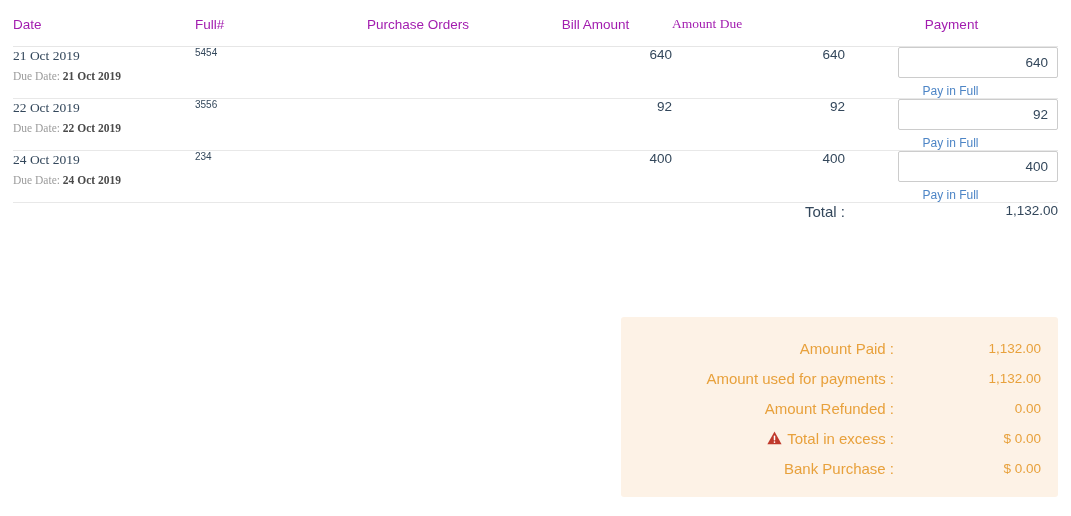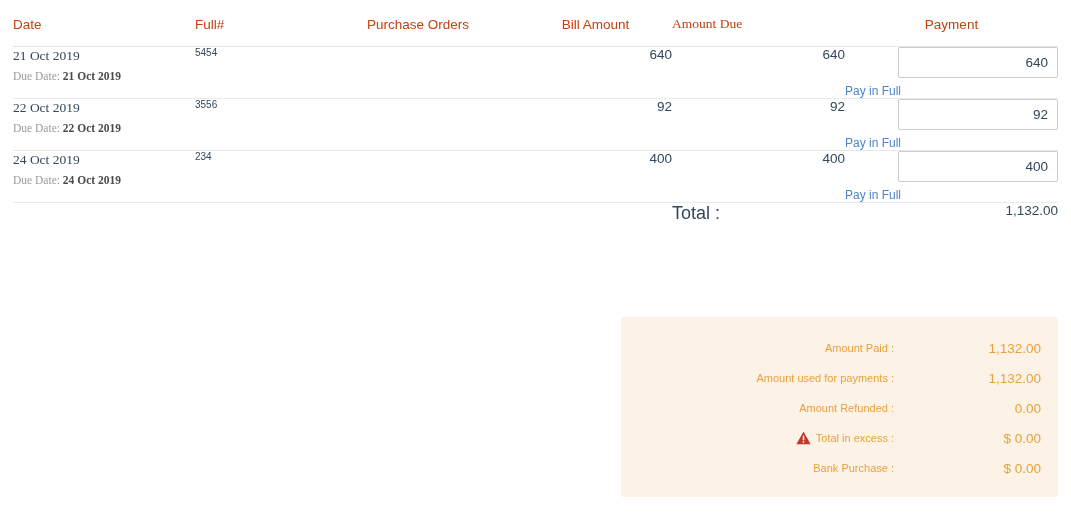--- a/index.html
+++ b/index.html
@@ -17,21 +17,21 @@
     position: absolute;
     left: 13px;
     top: 16px;
     width: 1045px;
     border-collapse: collapse;
     table-layout: fixed;
   }
   .bills-table th {
     font-weight: 400;
     font-size: 13.5px;
-    color: #c2410c;
+    color: #a21caf;
     padding: 0 0 14px 0;
     border-bottom: 1px solid #e6e6e6;
     vertical-align: bottom;
     white-space: nowrap;
   }
   .bills-table td {
     border-bottom: 1px solid #e8e8e8;
     vertical-align: top;
     padding: 0;
   }
@@ -74,29 +74,30 @@
     margin-left: auto;
   }
   .pay-full {
     display: block;
     margin-top: 6px;
     font-size: 12px;
     color: #4d85c6;
     text-decoration: none;
     cursor: pointer;
     line-height: 14px;
-    text-align: left;
+    text-align: center;
     padding-right: 2px;
   }
 
   
   .total-row td { border-bottom: none; }
   .total-label {
     padding: 15px 16px 10px 0;
-    font-size: 18px;
+    text-align: right;
+    font-size: 15px;
     color: #33475b;
     white-space: nowrap;
   }
   .total-value {
     padding: 15px 10px 10px 0;
     text-align: right;
     font-size: 13.5px;
     color: #33475b;
     white-space: nowrap;
   }
@@ -113,21 +114,21 @@
     padding-top: 16px;
   }
   .sum-row {
     display: flex;
     align-items: center;
     justify-content: flex-end;
     height: 30px;
     padding-right: 17px;
   }
   .sum-label {
-    font-size: 11px;
+    font-size: 15px;
     color: #e8a13c;
     white-space: nowrap;
     text-align: right;
   }
   .sum-value {
     font-size: 13.5px;
     color: #e8a13c;
     white-space: nowrap;
     text-align: right;
     width: 147px;

